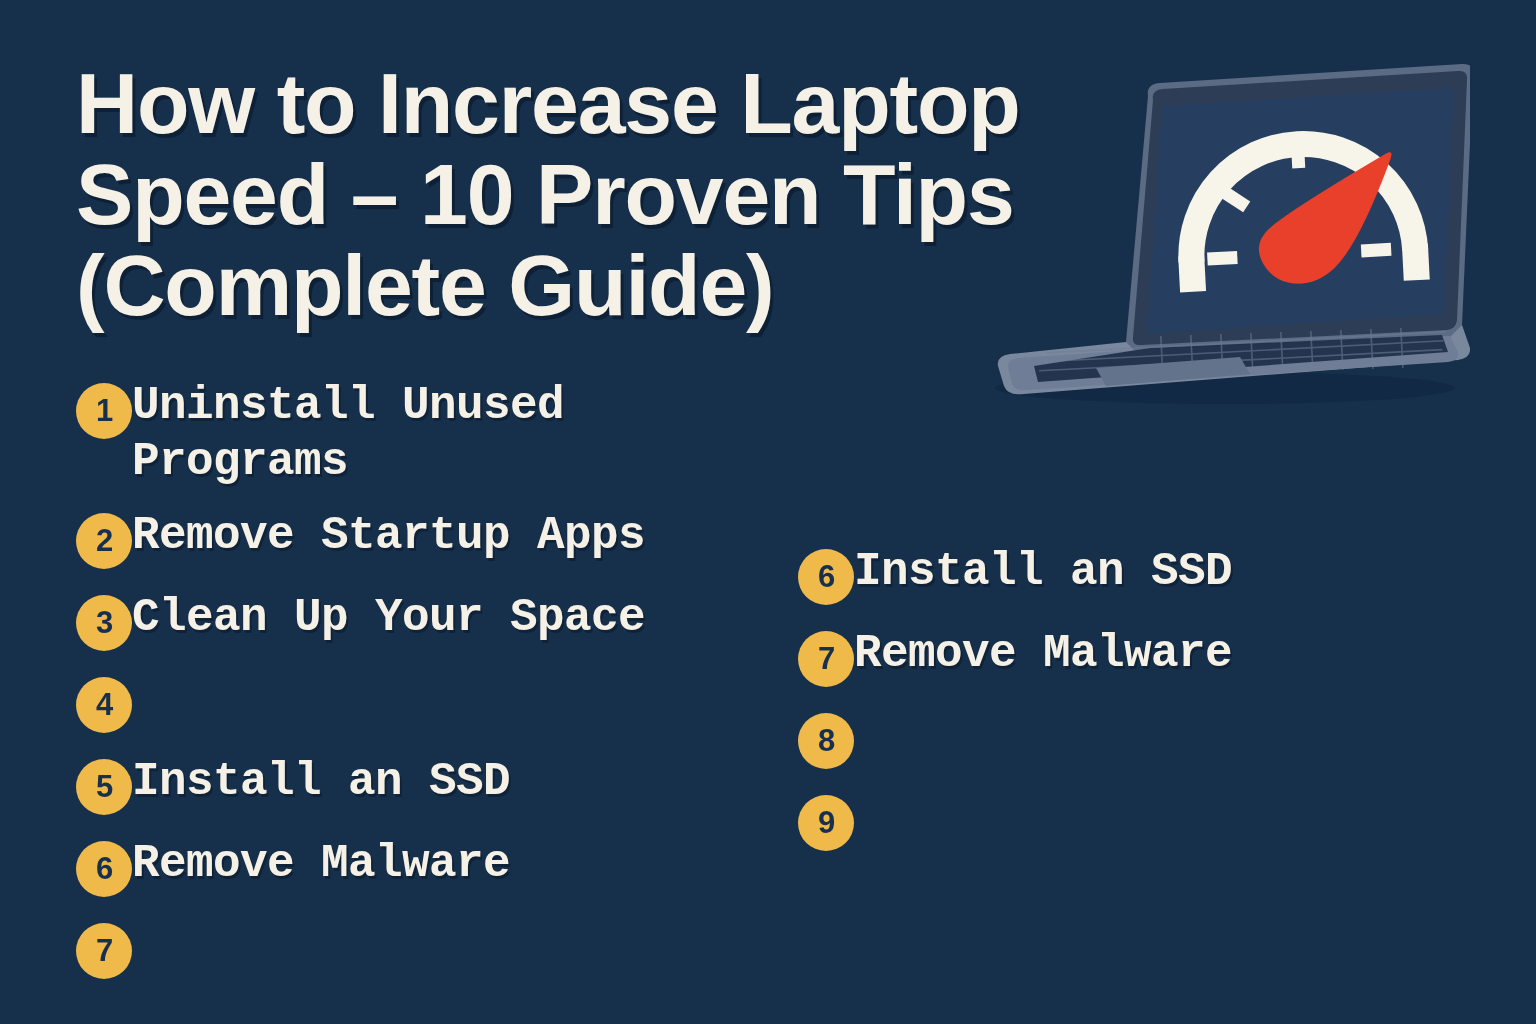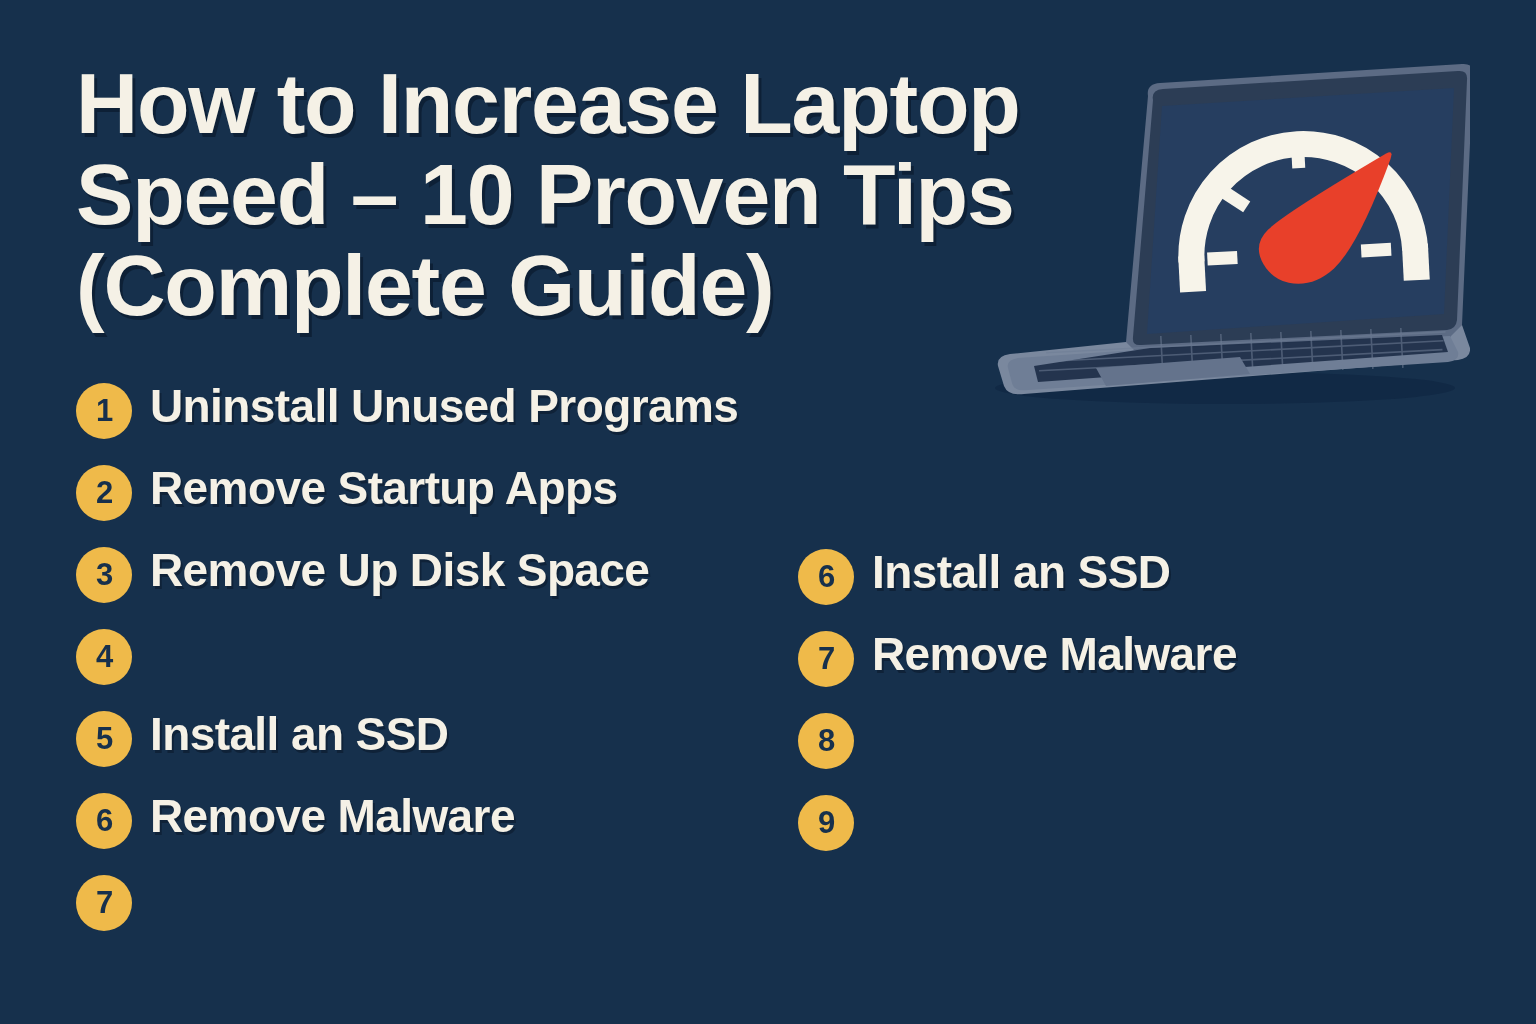--- a/index.html
+++ b/index.html
@@ -66,27 +66,27 @@
     font-size:31px;
     font-weight:bold;
     display:flex;
     align-items:center;
     justify-content:center;
     margin-top:5px;
     letter-spacing:-1px;
   }
   .badge.wide { font-size:27px; letter-spacing:-1.5px; }
   .tip-text {
-    margin-left:18px;
     color:#f5f1e6;
     font-size:46px;
     font-weight:bold;
     line-height:1.22;
     letter-spacing:-0.6px;
     text-shadow:2px 3px 0 rgba(8,20,36,0.5);
+    font-family:Liberation Mono, monospace;
   }
 </style>
 </head>
 <body>
 
 <div id="canvas">
 
   <h1 class="title">How to Increase Laptop Speed – 10 Proven Tips (Complete Guide)</h1>
 
   <div class="laptop-wrap">
@@ -150,21 +150,21 @@
     <div class="tip">
       <span class="badge">1</span>
       <span class="tip-text">Uninstall Unused Programs</span>
     </div>
     <div class="tip">
       <span class="badge">2</span>
       <span class="tip-text">Remove Startup Apps</span>
     </div>
     <div class="tip">
       <span class="badge">3</span>
-      <span class="tip-text">Remove Up Disk Space</span>
+      <span class="tip-text">Clean Up Your Space</span>
     </div>
     <div class="tip">
       <span class="badge">4</span>
     </div>
     <div class="tip">
       <span class="badge">5</span>
       <span class="tip-text">Install an SSD</span>
     </div>
     <div class="tip">
       <span class="badge">6</span>

